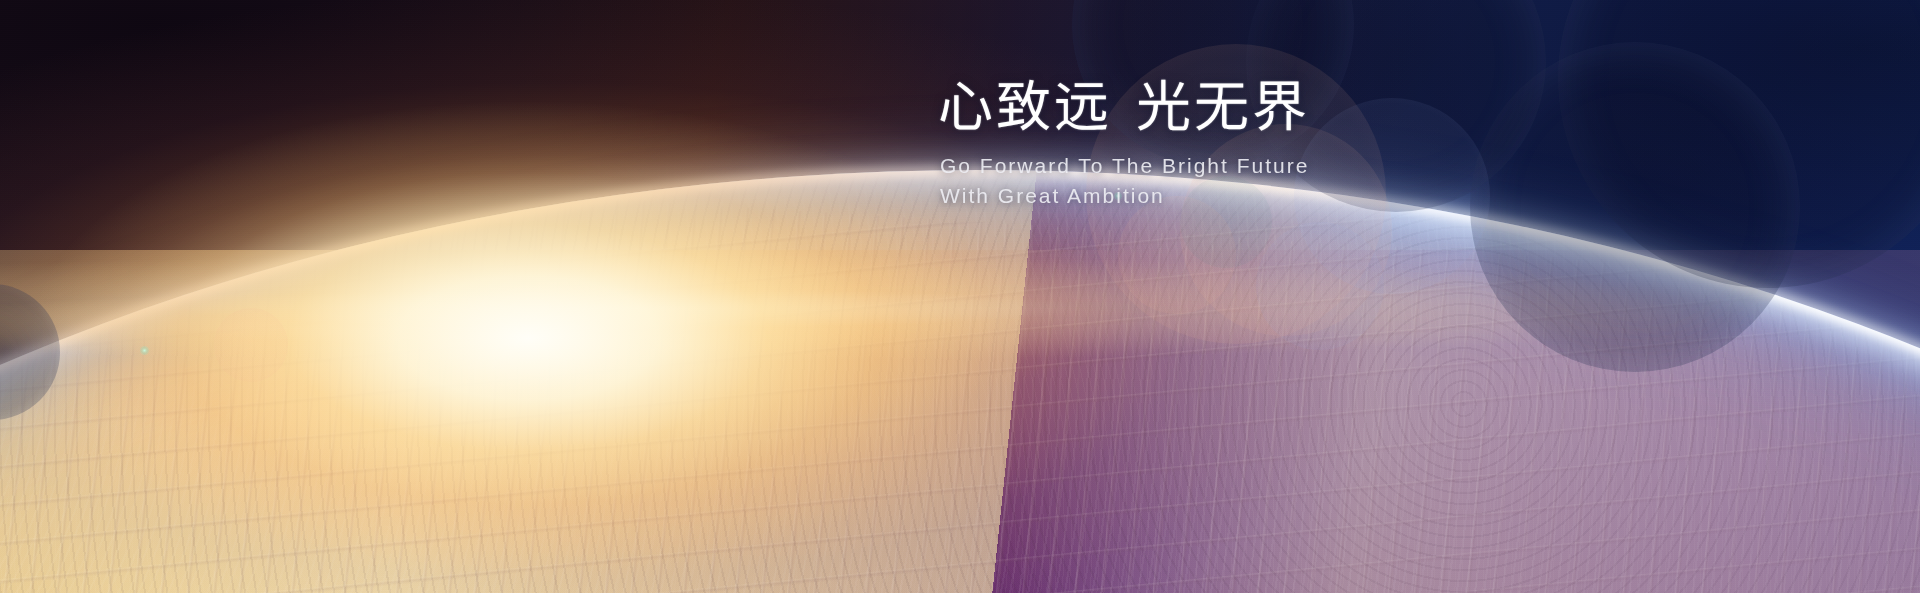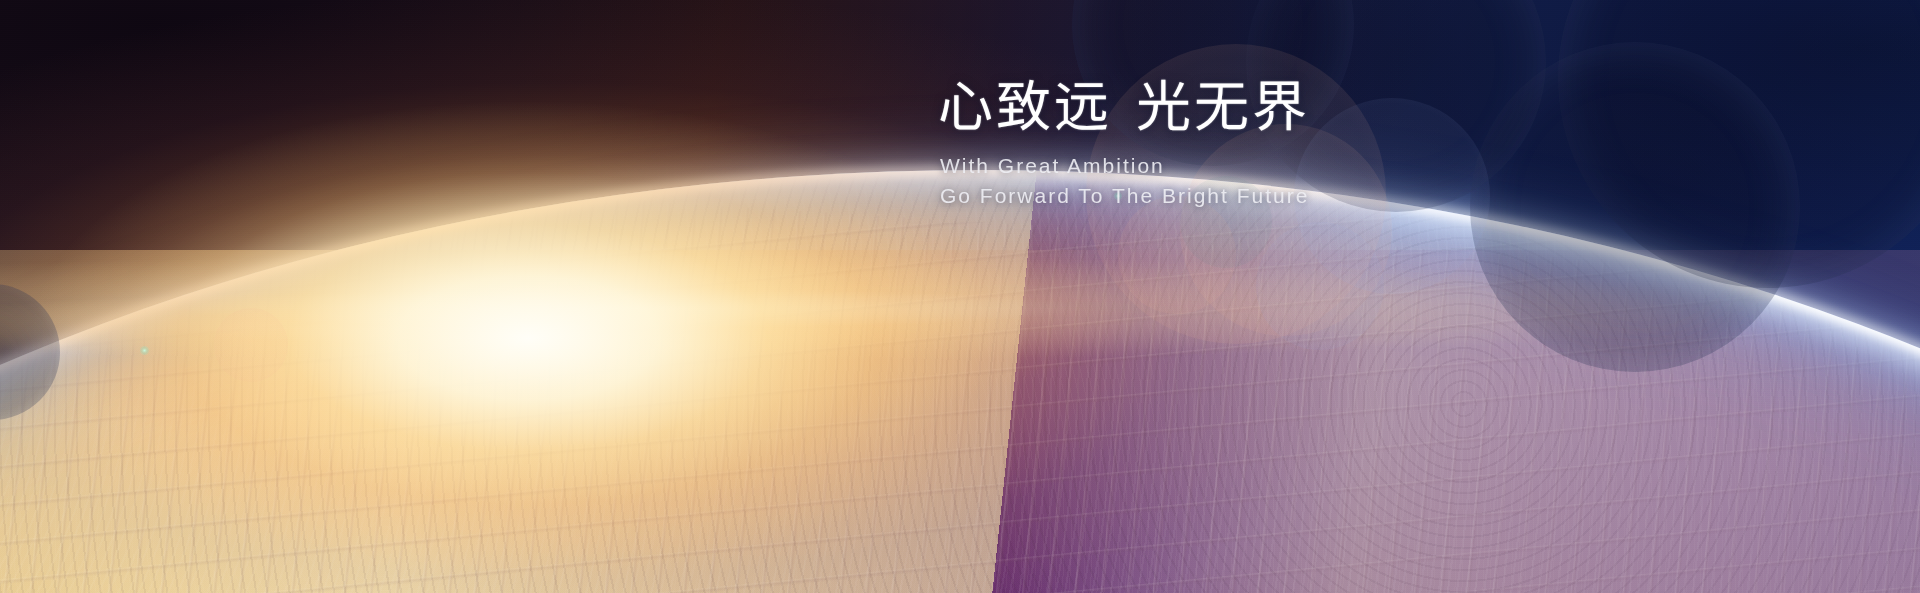--- a/index.html
+++ b/index.html
@@ -364,20 +364,20 @@
   <div class="flare warm" style="left:214px; top:308px; width:74px; height:74px;"></div>
   <div class="flare dark" style="left:-76px; top:284px; width:136px; height:136px;"></div>
   <div class="flare teal" style="left:1180px; top:176px; width:92px; height:92px;"></div>
 
   <div class="sparkle" style="left:140px; top:346px; width:9px; height:9px;"></div>
   <div class="sparkle" style="left:1114px; top:192px; width:8px; height:8px;"></div>
 
   <div class="text-block">
     <h1 class="headline"><span>心致远</span><span class="gap"></span><span>光无界</span></h1>
     <div class="subhead">
+      <div class="subline">Go Forward To The Bright Future</div>
       <div class="subline">With Great Ambition</div>
-      <div class="subline">Go Forward To The Bright Future</div>
     </div>
   </div>
 
   <div class="layer grain"></div>
 
 </div>
 
 </body></html>

